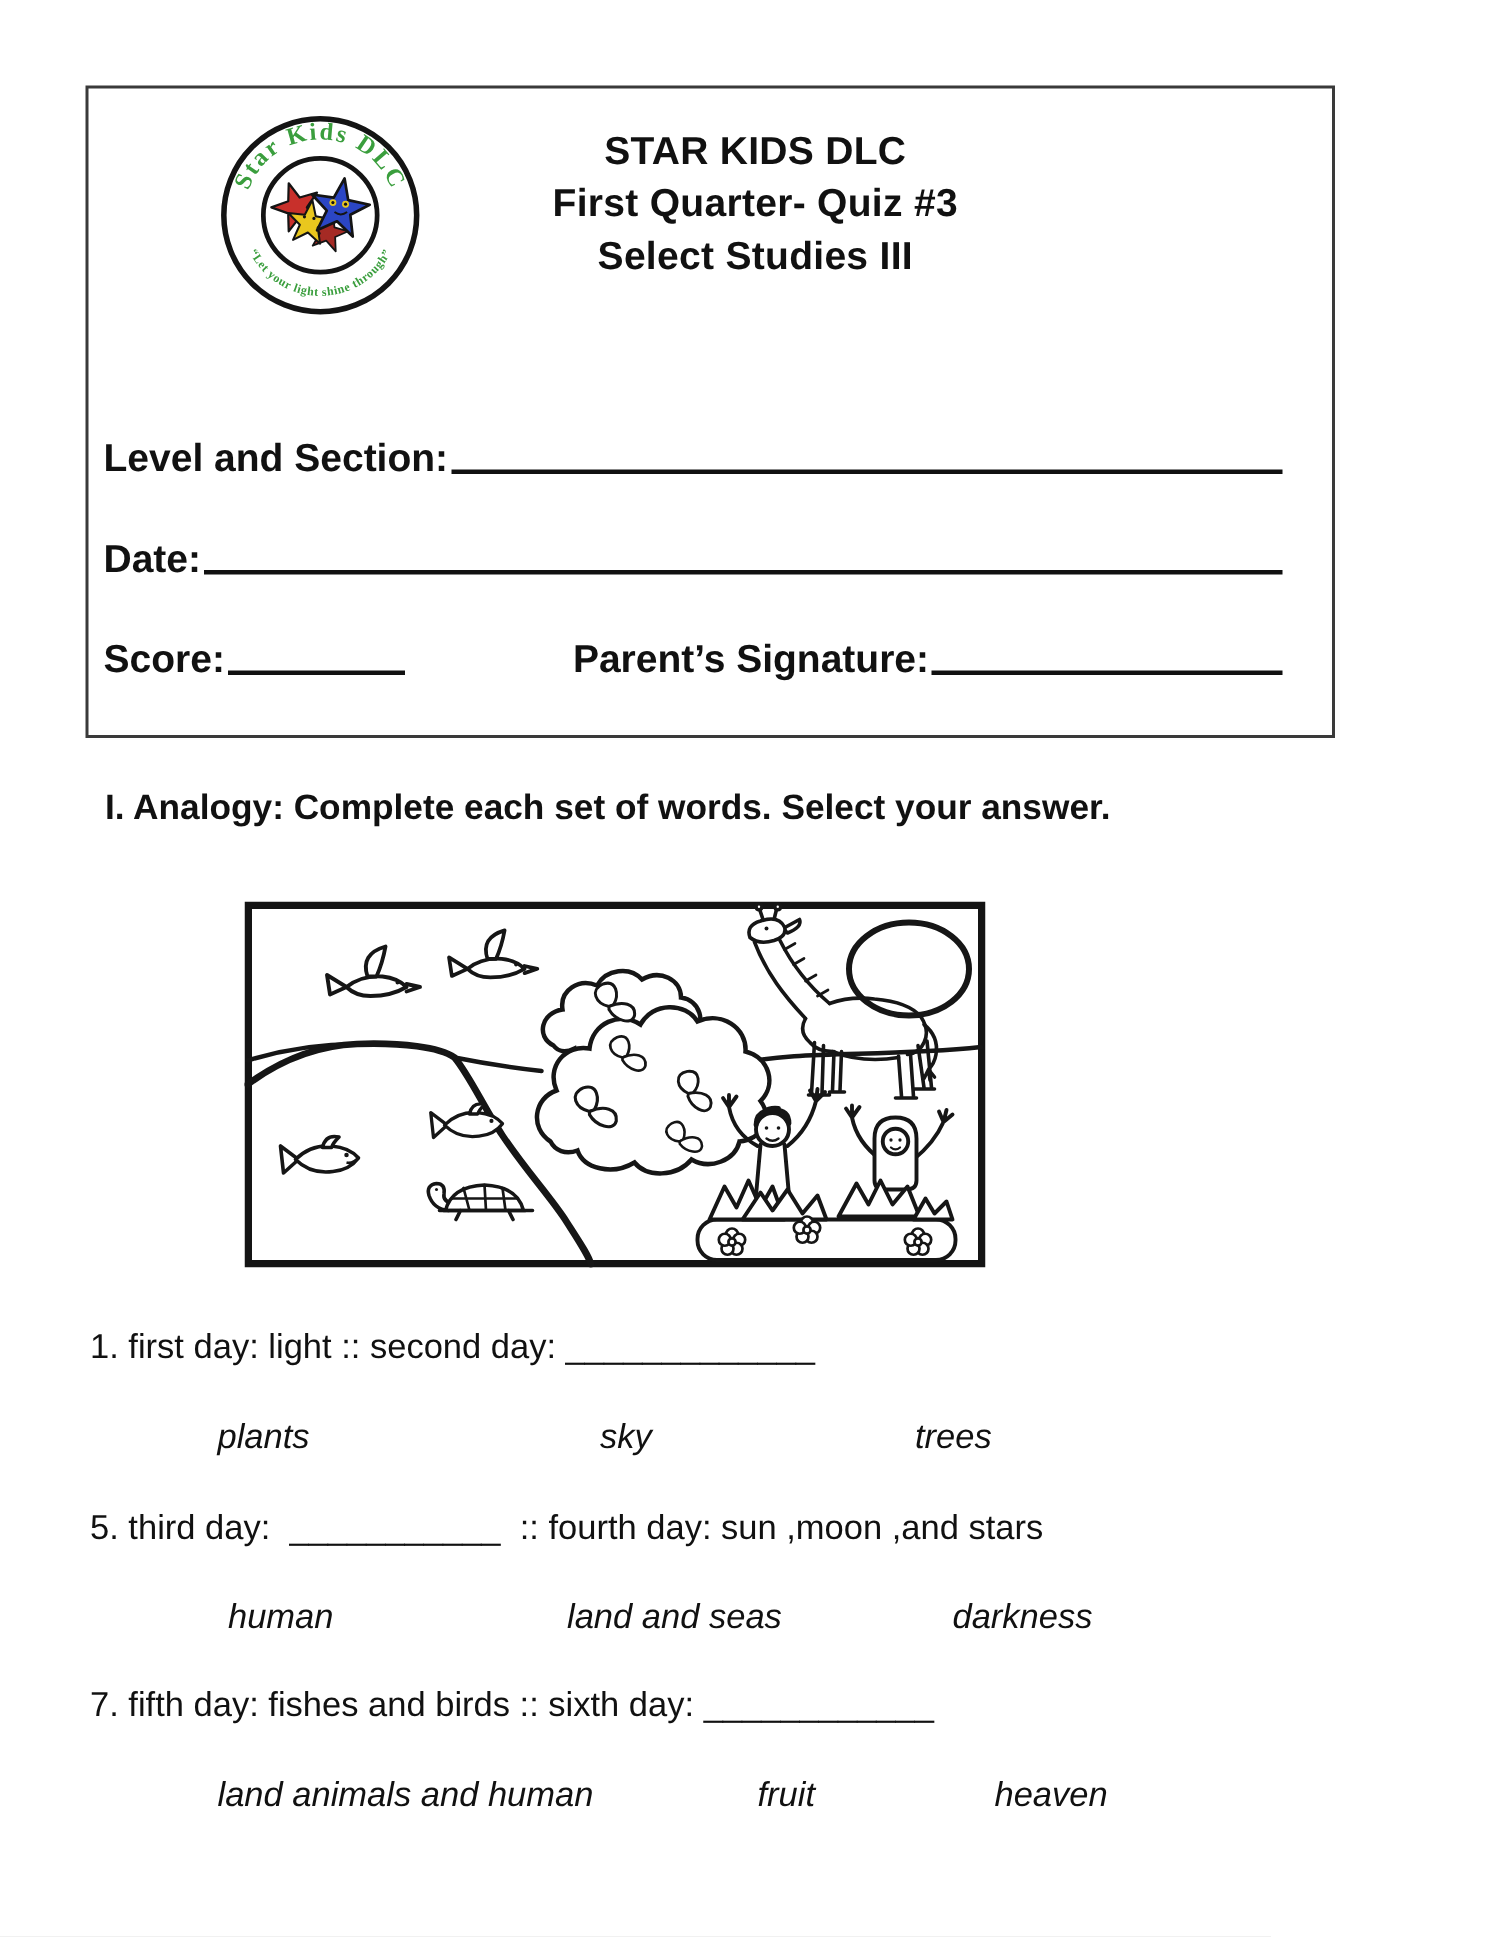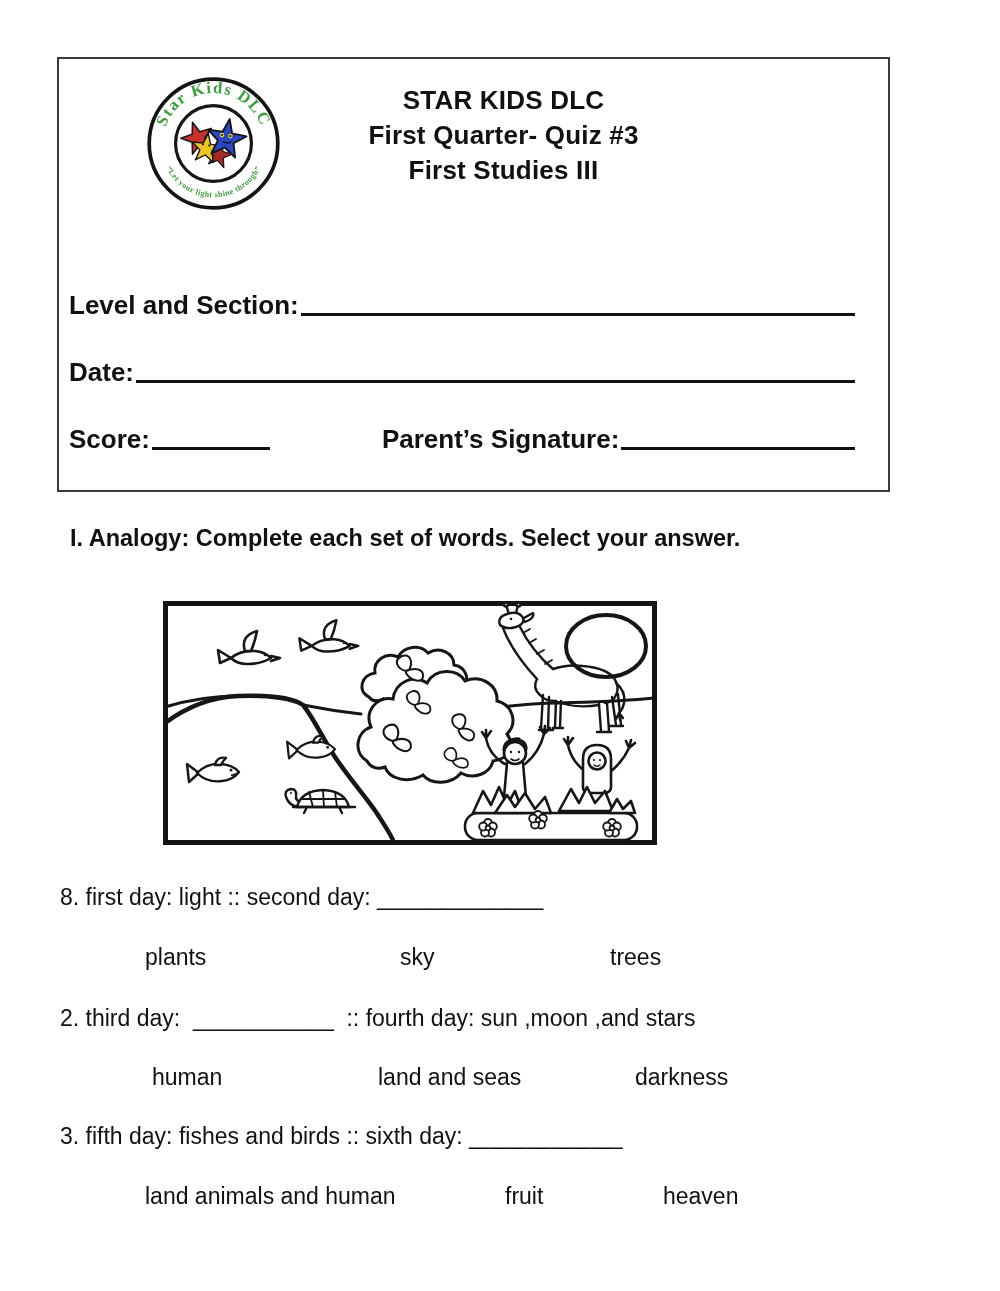--- a/index.html
+++ b/index.html
@@ -48,21 +48,21 @@
   }
   
   .scene{position:absolute;left:163px;top:601px;width:494px;height:244px;}
   .scene svg{display:block;width:100%;height:100%;}
   
   .q{
     position:absolute;left:60px;right:20px;
     font-size:23px;white-space:pre-wrap;
   }
   .q1{top:884px;} .q2{top:1005px;} .q3{top:1123px;}
-  .opts{position:absolute;left:0;width:100%;height:32px;font-size:23px;}
+  .opts{position:absolute;left:0;width:100%;height:32px;font-size:23px;font-style:italic;}
   .opts1{top:944px;} .opts2{top:1064px;text-align:center;} .opts3{top:1183px;}
   .opt{position:absolute;top:0;cursor:pointer;}
   .o1a{left:145px;} .o1b{left:400px;} .o1c{left:610px;}
   .o2a{left:152px;} .o2b{left:378px;} .o2c{left:635px;}
   .o3a{left:145px;} .o3b{left:505px;} .o3c{left:663px;}
   .blank{letter-spacing:0;}
 </style>
 </head>
 <body>
 
@@ -101,21 +101,21 @@
               <circle cx="61" cy="67" r="1"></circle>
           </g>
           <path d="M74,63 q4,3 8,0" fill="none" stroke="#141414" stroke-width="1.2"></path>
         </g>
       </svg>
     </div>
 
     <div class="title-block">
       <div>STAR KIDS DLC</div>
       <div>First Quarter- Quiz #3</div>
-      <div>First Studies III</div>
+      <div>Select Studies III</div>
     </div>
 
     <div class="field-row row-level">
       <span class="lbl">Level and Section:</span>
       <div class="wline"></div>
     </div>
     <div class="field-row row-date">
       <span class="lbl">Date:</span>
       <div class="wline"></div>
     </div>
@@ -246,34 +246,34 @@
         <use href="#daisy" transform="translate(325,227)"></use>
         <use href="#daisy" transform="translate(375,219)"></use>
         <use href="#daisy" transform="translate(449,227)"></use>
       </g>
 
       <use href="#bird" transform="translate(62,35)"></use>
       <use href="#bird" transform="translate(143,24) scale(0.95)"></use>
     </svg>
   </div>
 
-  <div class="q q1"><span>8. first day: light :: second day: </span><span class="blank">_____________</span><span></span></div>
+  <div class="q q1"><span>1. first day: light :: second day: </span><span class="blank">_____________</span><span></span></div>
   <div class="opts opts1">
     <span class="opt o1a">plants</span>
     <span class="opt o1b">sky</span>
     <span class="opt o1c">trees</span>
   </div>
 
-  <div class="q q2"><span>2. third day:  </span><span class="blank">___________</span><span>  :: fourth day: sun ,moon ,and stars</span></div>
+  <div class="q q2"><span>5. third day:  </span><span class="blank">___________</span><span>  :: fourth day: sun ,moon ,and stars</span></div>
   <div class="opts opts2">
     <span class="opt o2a">human</span>
     <span class="opt o2b">land and seas</span>
     <span class="opt o2c">darkness</span>
   </div>
 
-  <div class="q q3"><span>3. fifth day: fishes and birds :: sixth day: </span><span class="blank">____________</span><span></span></div>
+  <div class="q q3"><span>7. fifth day: fishes and birds :: sixth day: </span><span class="blank">____________</span><span></span></div>
   <div class="opts opts3">
     <span class="opt o3a">land animals and human</span>
     <span class="opt o3b">fruit</span>
     <span class="opt o3c">heaven</span>
   </div>
 
 </div>
 
 </body></html>

